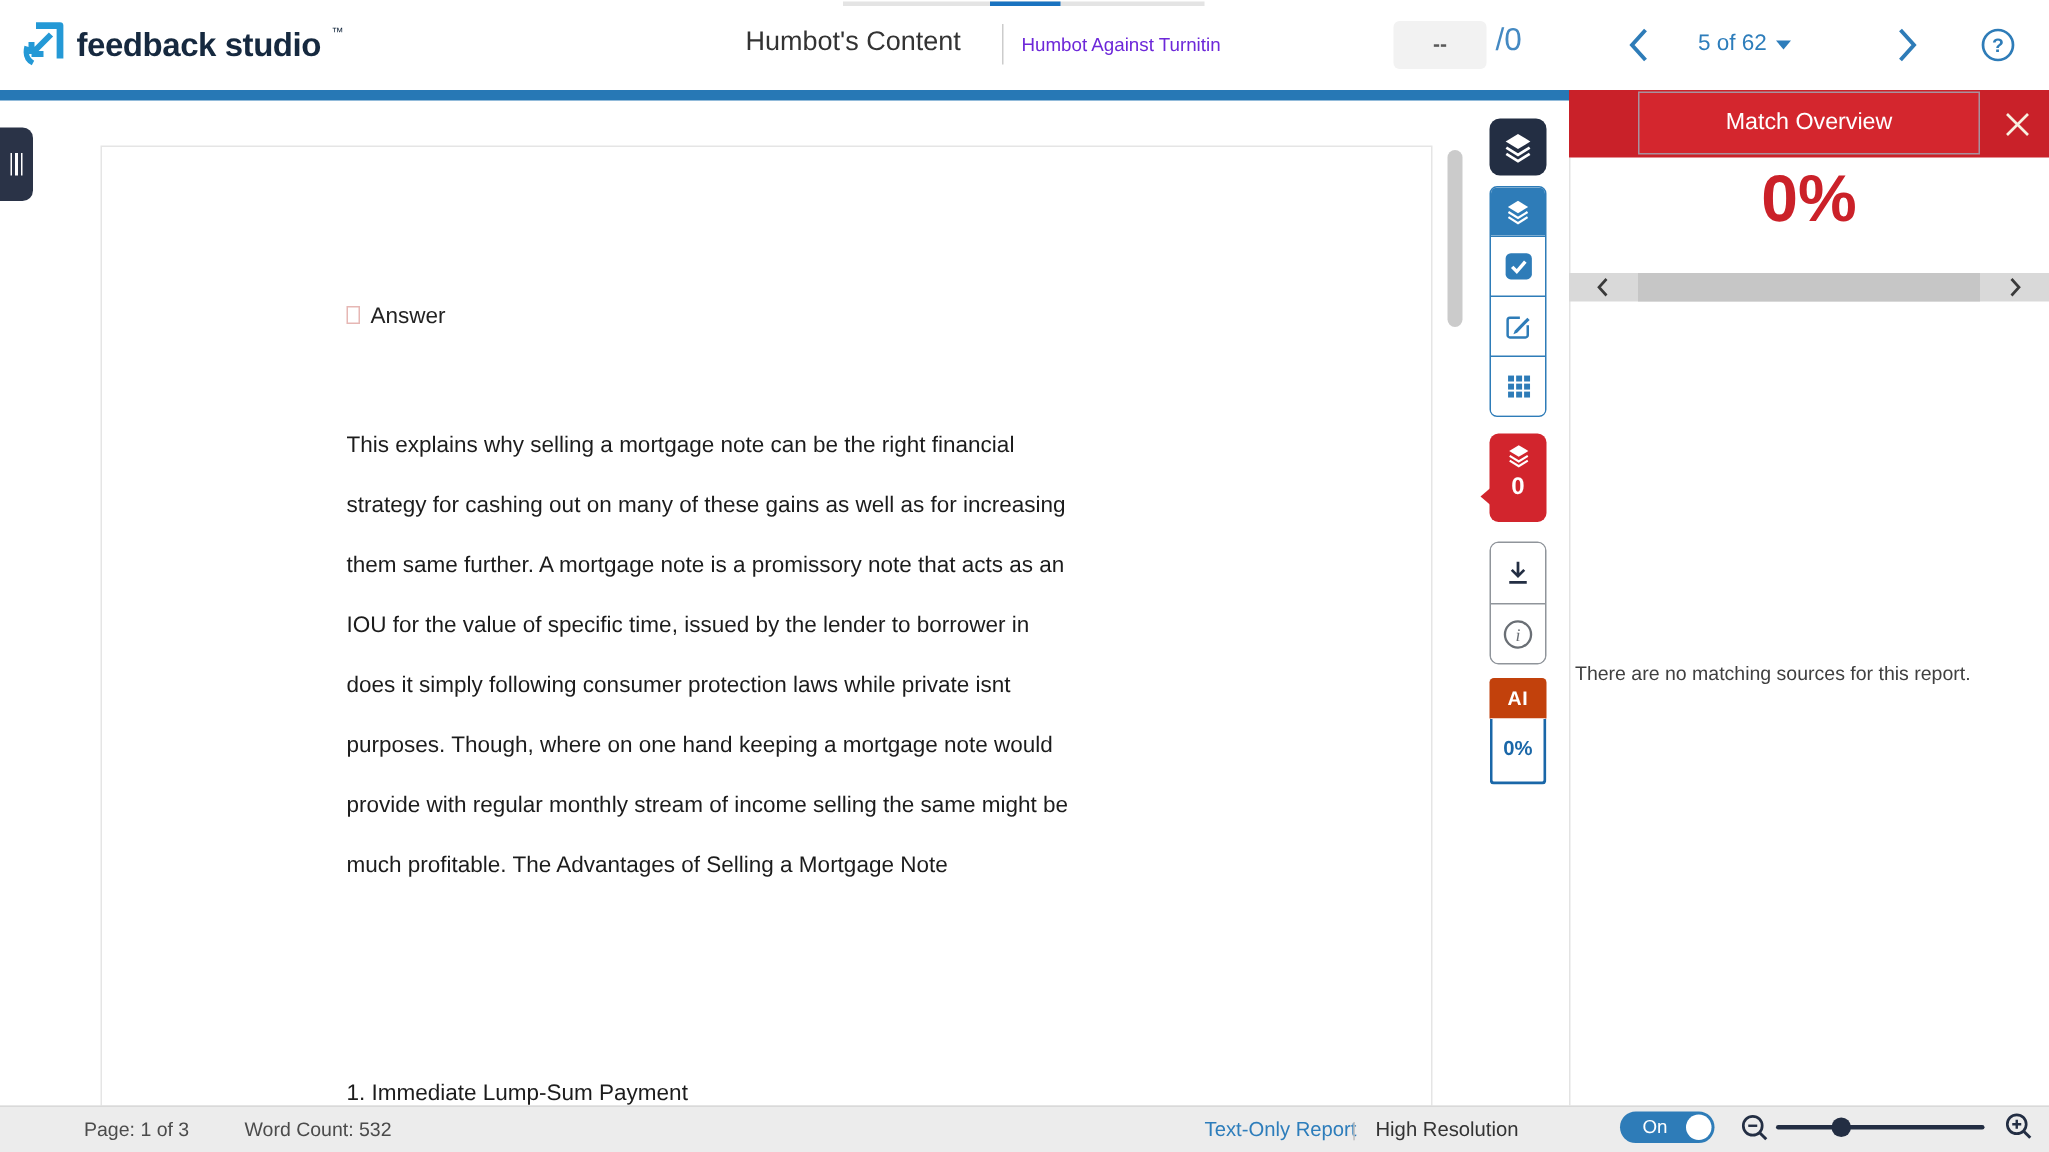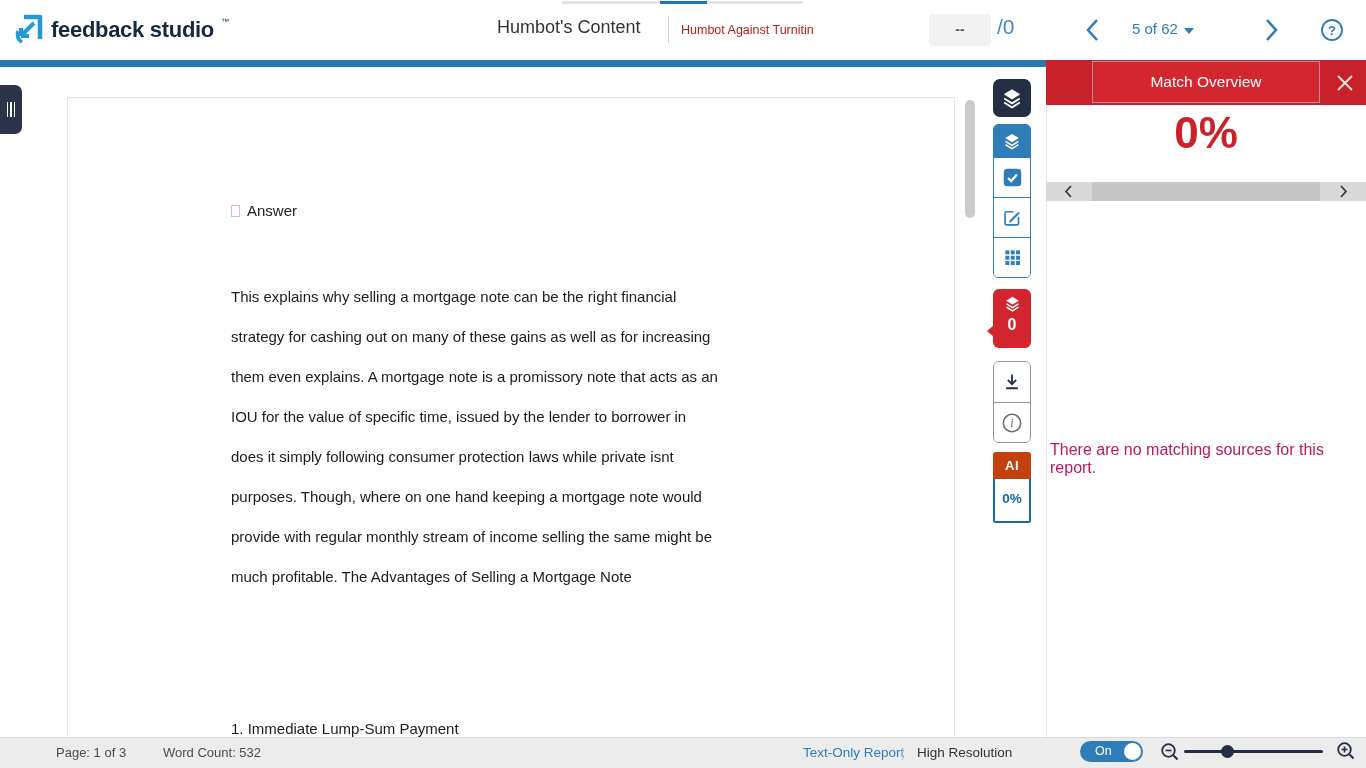--- a/index.html
+++ b/index.html
@@ -10,21 +10,21 @@
 
   
   #header { position:absolute; left:0; top:0; width:1366px; height:60px; background:#fff; }
   .logo-wrap { left:14px; top:13px; display:flex; align-items:center; gap:7px; }
   .logo-text { font-size:22px; font-weight:bold; color:#16293f; letter-spacing:-0.3px; }
   .logo-tm { font-size:8px; color:#16293f; vertical-align:top; position:relative; top:-8px; }
   .mini-track { left:562px; top:1px; width:241px; height:3px; background:#e4e4e4; }
   .mini-seg { left:660px; top:1px; width:47px; height:3px; background:#1a73c0; }
   .doc-title { left:497px; top:17px; font-size:18px; color:#333; }
   .title-divider { left:668px; top:16px; width:1px; height:27px; background:#ccc; }
-  .doc-subtitle { left:681px; top:23px; font-size:12.5px; color:#b91c1c; }
+  .doc-subtitle { left:681px; top:23px; font-size:12.5px; color:#6d28d9; }
   .grade-box { left:929px; top:14px; width:62px; height:32px; background:#f2f2f2;
                border-radius:4px; text-align:center; line-height:30px;
                font-size:14px; font-weight:bold; color:#5a5a5a; cursor:text; }
   .grade-total { left:997px; top:15px; font-size:21px; color:#4489c2; }
   .nav-chevron { width:26px; height:28px; color:#2e7cb8; cursor:pointer; }
   .chev-prev { left:1080px; top:16px; }
   .chev-next { left:1258px; top:16px; }
   .page-nav { left:1132px; top:20px; width:110px; text-align:left; font-size:15px;
               color:#2d7dbb; cursor:pointer; }
   .caret-down { display:inline-block; width:0; height:0; border-left:5px solid transparent;
@@ -87,21 +87,21 @@
             background:#d4262e; border:1px solid #a8919e; color:#fff; font-size:15.5px;
             text-align:center; line-height:40px; cursor:pointer; }
   .mo-close { position:absolute; right:8px; top:10px; width:26px; height:26px;
               cursor:pointer; color:#f8f0df; display:flex; align-items:center;
               justify-content:center; }
   .mo-score { left:1046px; top:108px; width:320px; text-align:center;
               font-size:44px; font-weight:bold; color:#cb2129; }
   .mo-bar { left:1046px; top:182px; width:320px; height:19px; background:#d9d9d9; cursor:pointer; }
   .mo-bar-thumb { position:absolute; left:46px; top:0; width:228px; height:19px; background:#c6c6c6; }
   .mo-bar-arrow { position:absolute; top:1px; width:18px; height:17px; color:#3a3a3a; }
-  .mo-empty { left:1050px; top:441px; width:312px; font-size:16px; color:#be185d; }
+  .mo-empty { left:1050px; top:441px; width:312px; font-size:13px; color:#404040; }
 
   
   #footer { position:absolute; left:0; top:737px; width:1366px; height:31px;
             background:#ececec; border-top:1px solid #d9d9d9; }
   .ft-text { position:absolute; top:0; line-height:30px; font-size:13px; color:#4b4b4b; }
   .ft-page { left:56px; }
   .ft-words { left:163px; }
   .ft-link { left:803px; color:#2d7dbb; font-size:13.5px; cursor:pointer; }
   .ft-sep { left:901px; color:#c0c0c0; }
   .ft-hires { left:917px; color:#333; font-size:13.5px; }
@@ -176,21 +176,21 @@
       <i></i>
   </div>
 
   <div class="abs doc-page"></div>
   <div class="abs doc-heading">
     <span class="missing-glyph"></span><span>Answer</span>
   </div>
   <div class="abs doc-body">
     <div>This explains why selling a mortgage note can be the right financial</div>
     <div>strategy for cashing out on many of these gains as well as for increasing</div>
-    <div>them even explains. A mortgage note is a promissory note that acts as an</div>
+    <div>them same further. A mortgage note is a promissory note that acts as an</div>
     <div>IOU for the value of specific time, issued by the lender to borrower in</div>
     <div>does it simply following consumer protection laws while private isnt</div>
     <div>purposes. Though, where on one hand keeping a mortgage note would</div>
     <div>provide with regular monthly stream of income selling the same might be</div>
     <div>much profitable. The Advantages of Selling a Mortgage Note</div>
   </div>
   <div class="abs doc-list-item">1. Immediate Lump-Sum Payment</div>
   <div class="abs doc-scroll-thumb"></div>
 
   <div class="abs tb-dark-btn">

